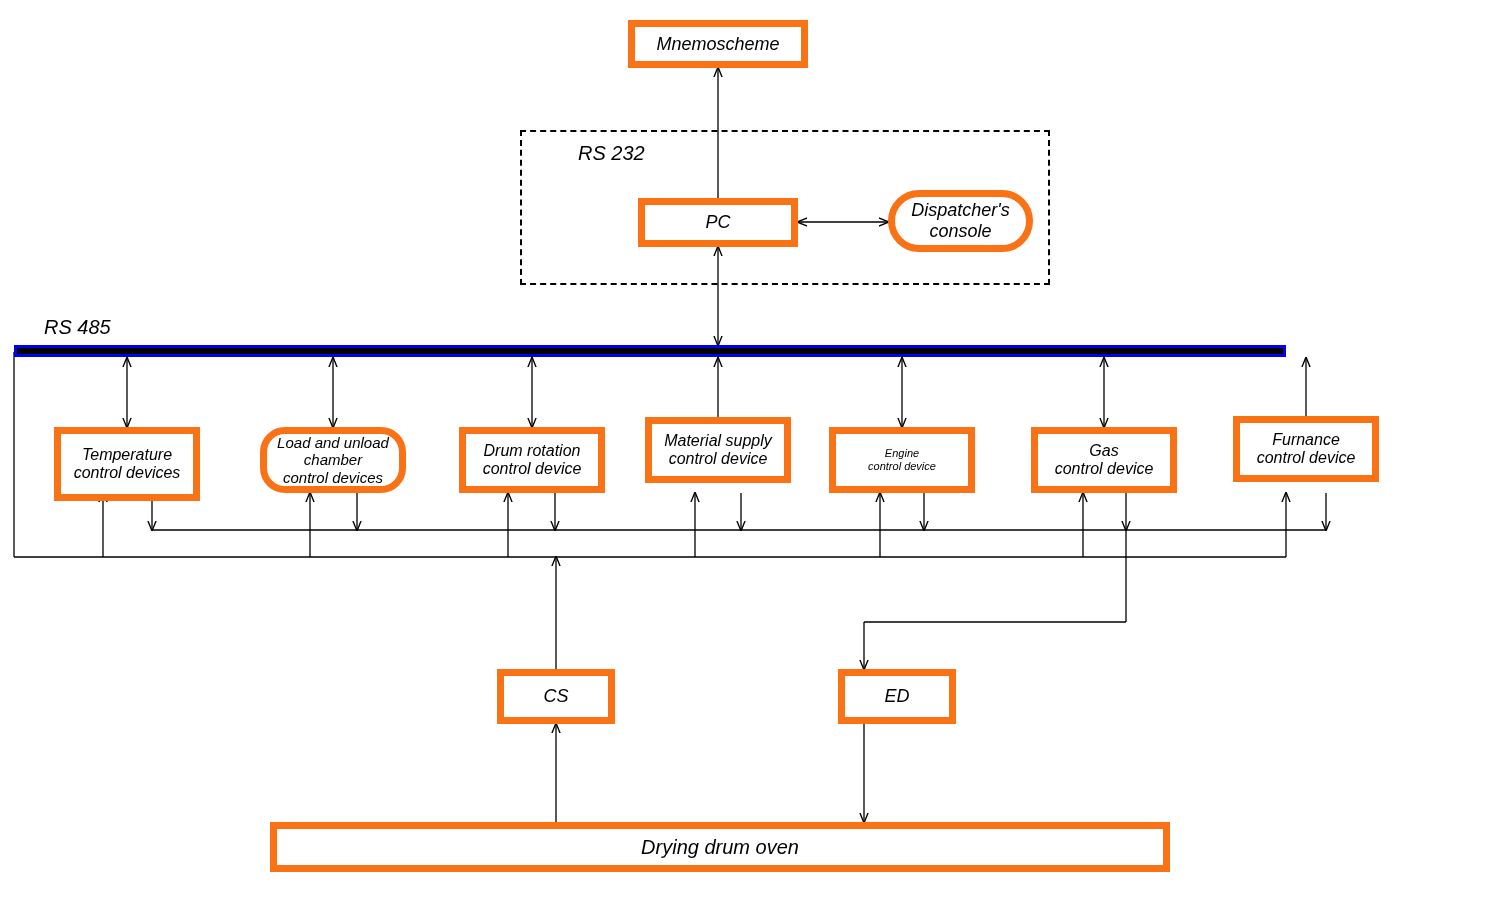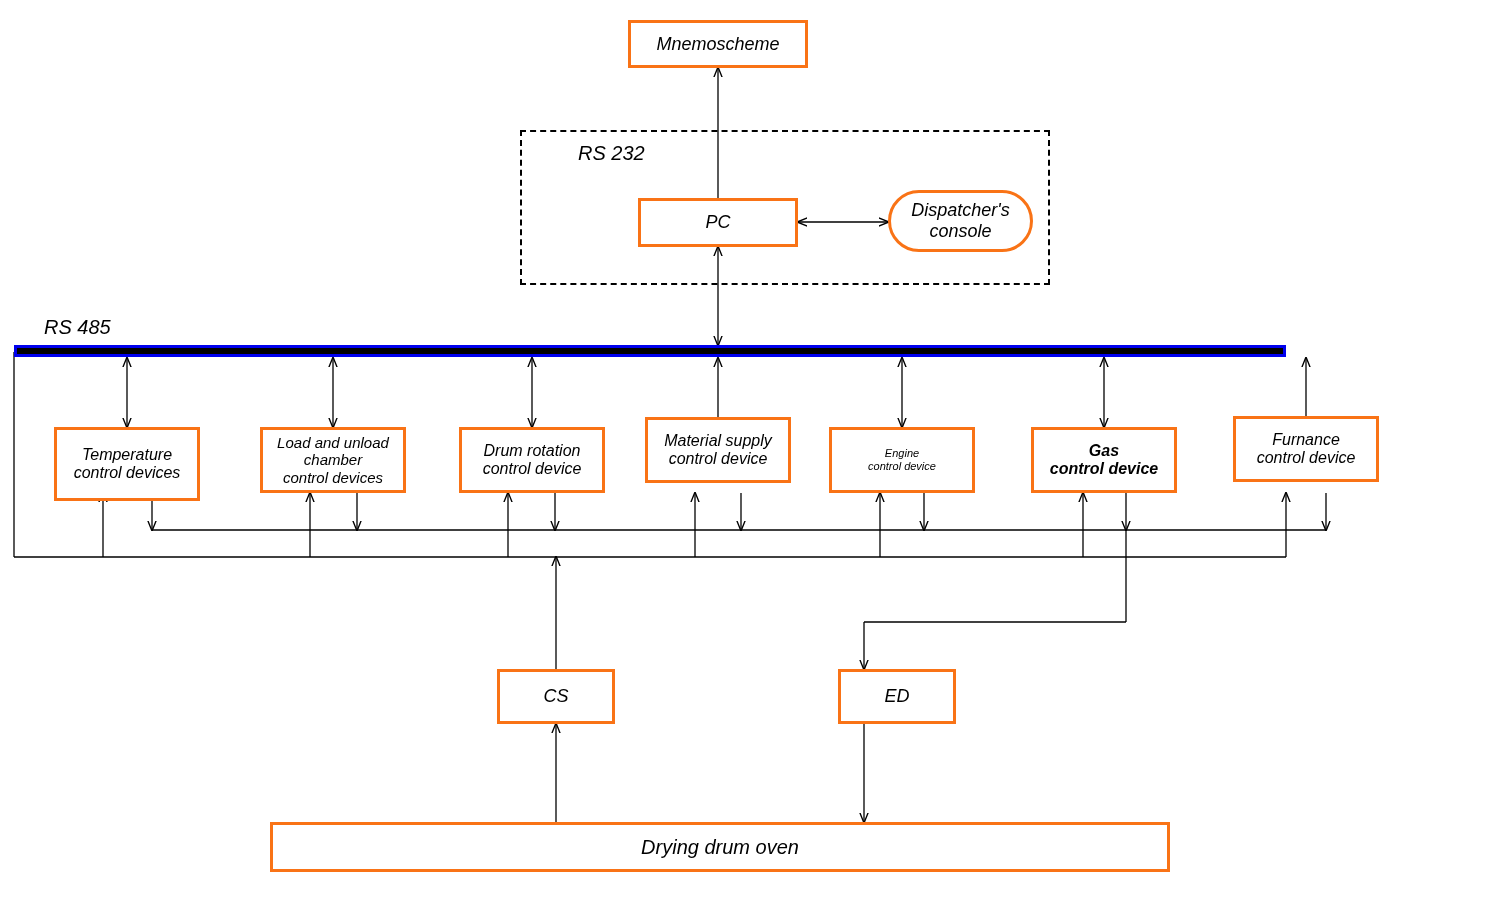--- a/index.html
+++ b/index.html
@@ -1,18 +1,18 @@
 <!DOCTYPE html>
 <html><head>
   <meta charset="utf-8">
   <style>
     * { box-sizing: border-box; margin: 0; padding: 0; }
     body { width: 1504px; height: 918px; position: relative; font-family: 'Arial Narrow', Arial, sans-serif; font-style: italic; background: #fff; }
     svg { position: absolute; top: 0; left: 0; }
-    .box { position: absolute; border: 3px solid #f97316; display: flex; align-items: center; justify-content: center; text-align: center; font-size: 18px; line-height: 1.15; padding: 4px; background: #fff; }
+    .box { position: absolute; border: 7px solid #f97316; display: flex; align-items: center; justify-content: center; text-align: center; font-size: 18px; line-height: 1.15; padding: 4px; background: #fff; }
     .dashed { position: absolute; border: 2px dashed #000; }
     .label { position: absolute; font-size: 20px; }
     .bus { position: absolute; background: #000; border: 3px solid #0000EE; }
   </style>
 </head>
 <body>
 
 <svg width="1504" height="918">
   <defs>
     <marker id="arrow" viewBox="0 0 10 10" refX="9" refY="5" markerWidth="8" markerHeight="8" orient="auto-start-reverse">
@@ -84,38 +84,38 @@
 console</span>
 </div>
 
 <div class="label" style="left:44px; top:316px;">RS 485</div>
 <div class="bus" style="left:14px; top:345px; width:1272px; height:12px;"></div>
 
 <div class="box" style="left:54px; top:427px; width:146px; height:74px; font-size:16px; white-space:pre-line;">
   <span>Temperature
 control devices</span>
 </div>
-<div class="box" style="left:260px; top:427px; width:146px; height:66px; font-size:15px; white-space:pre-line;">
+<div class="box" style="left:260px; top:427px; width:146px; height:66px; font-size:15px; white-space:pre-line;border-radius:25px;">
   <span>Load and unload
 chamber
 control devices</span>
 </div>
 <div class="box" style="left:459px; top:427px; width:146px; height:66px; font-size:16px; white-space:pre-line;">
   <span>Drum rotation
 control device</span>
 </div>
 <div class="box" style="left:645px; top:417px; width:146px; height:66px; font-size:16px; white-space:pre-line;">
   <span>Material supply
 control device</span>
 </div>
 <div class="box" style="left:829px; top:427px; width:146px; height:66px; font-size:11px; white-space:pre-line;">
   <span>Engine
 control device</span>
 </div>
-<div class="box" style="left:1031px; top:427px; width:146px; height:66px; font-size:16px; white-space:pre-line;font-weight:bold;">
+<div class="box" style="left:1031px; top:427px; width:146px; height:66px; font-size:16px; white-space:pre-line;">
   <span>Gas
 control device</span>
 </div>
 <div class="box" style="left:1233px; top:416px; width:146px; height:66px; font-size:16px; white-space:pre-line;">
   <span>Furnance
 control device</span>
 </div>
 
 <div class="box" style="left:497px; top:669px; width:118px; height:55px;">
   <span>CS</span>

